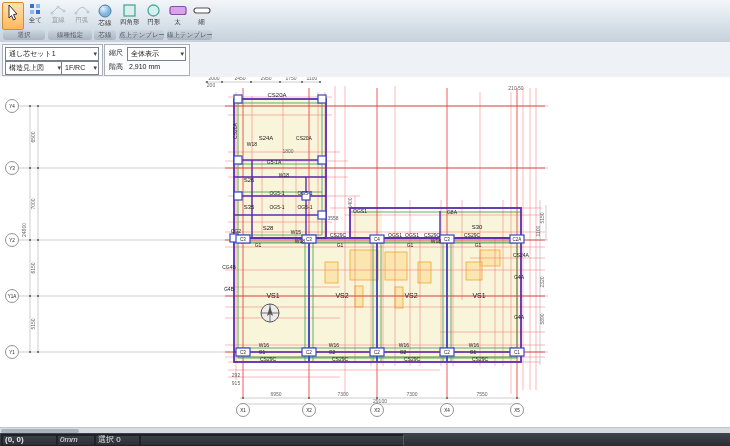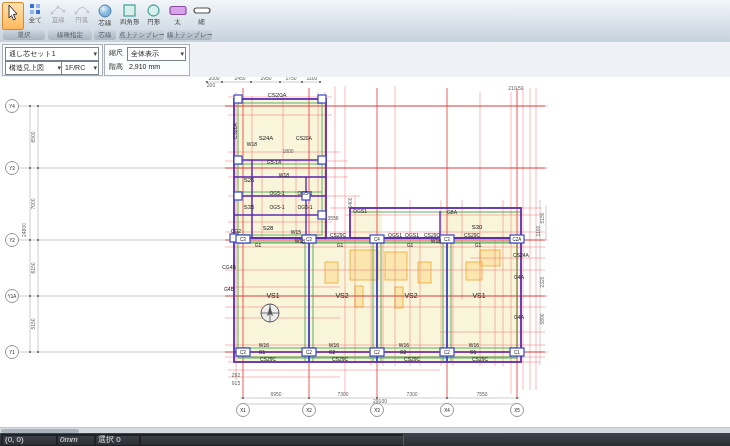--- a/index.html
+++ b/index.html
@@ -425,17 +425,17 @@
       <circle cx="517" cy="410" r="6.5" fill="#fff" stroke="#777" stroke-width="0.8"></circle>
       <text x="517" y="411.8" fill="#222" font-size="4.5" text-anchor="middle">X5</text>
     </svg>
 </div>
 
 <div id="hscroll">
   <div id="hthumb"></div>
 </div>
 
 <div id="statusbar">
-  <div class="scell" style="left:1px;width:52px;">(0, 0)</div>
+  <div class="scell" style="left:1px;width:52px;font-weight:bold;">(0, 0)</div>
   <div class="scell" style="left:56px;width:35px;font-style:italic;">0mm</div>
   <div class="scell" style="left:94px;width:42px;">選択 0</div>
   <div class="scell" style="left:139px;width:260px;"></div>
 </div>
 
 </body></html>

